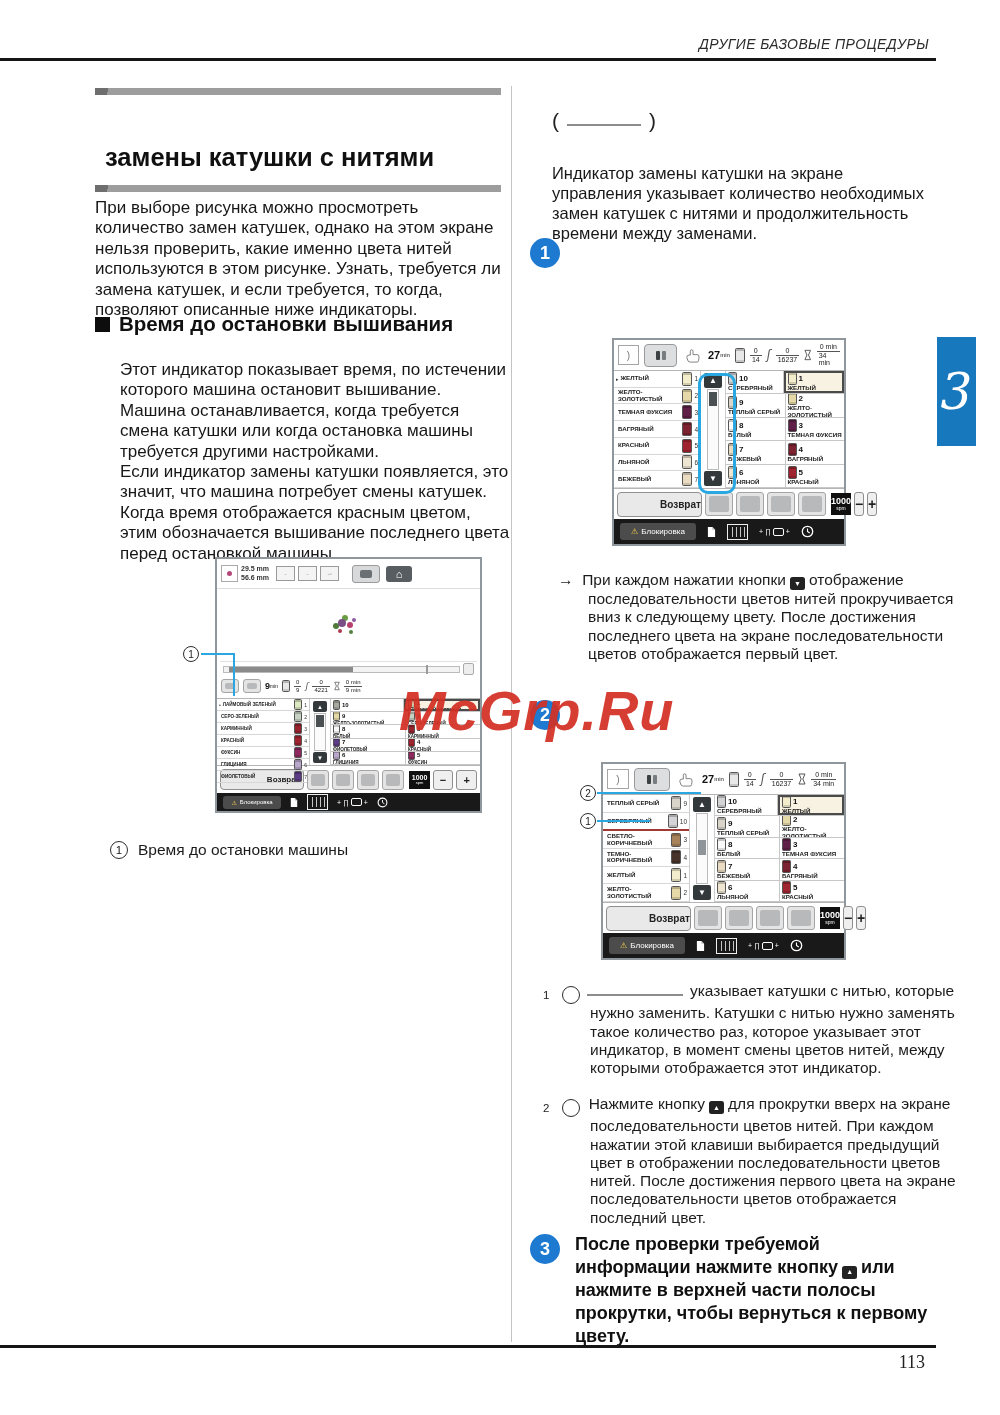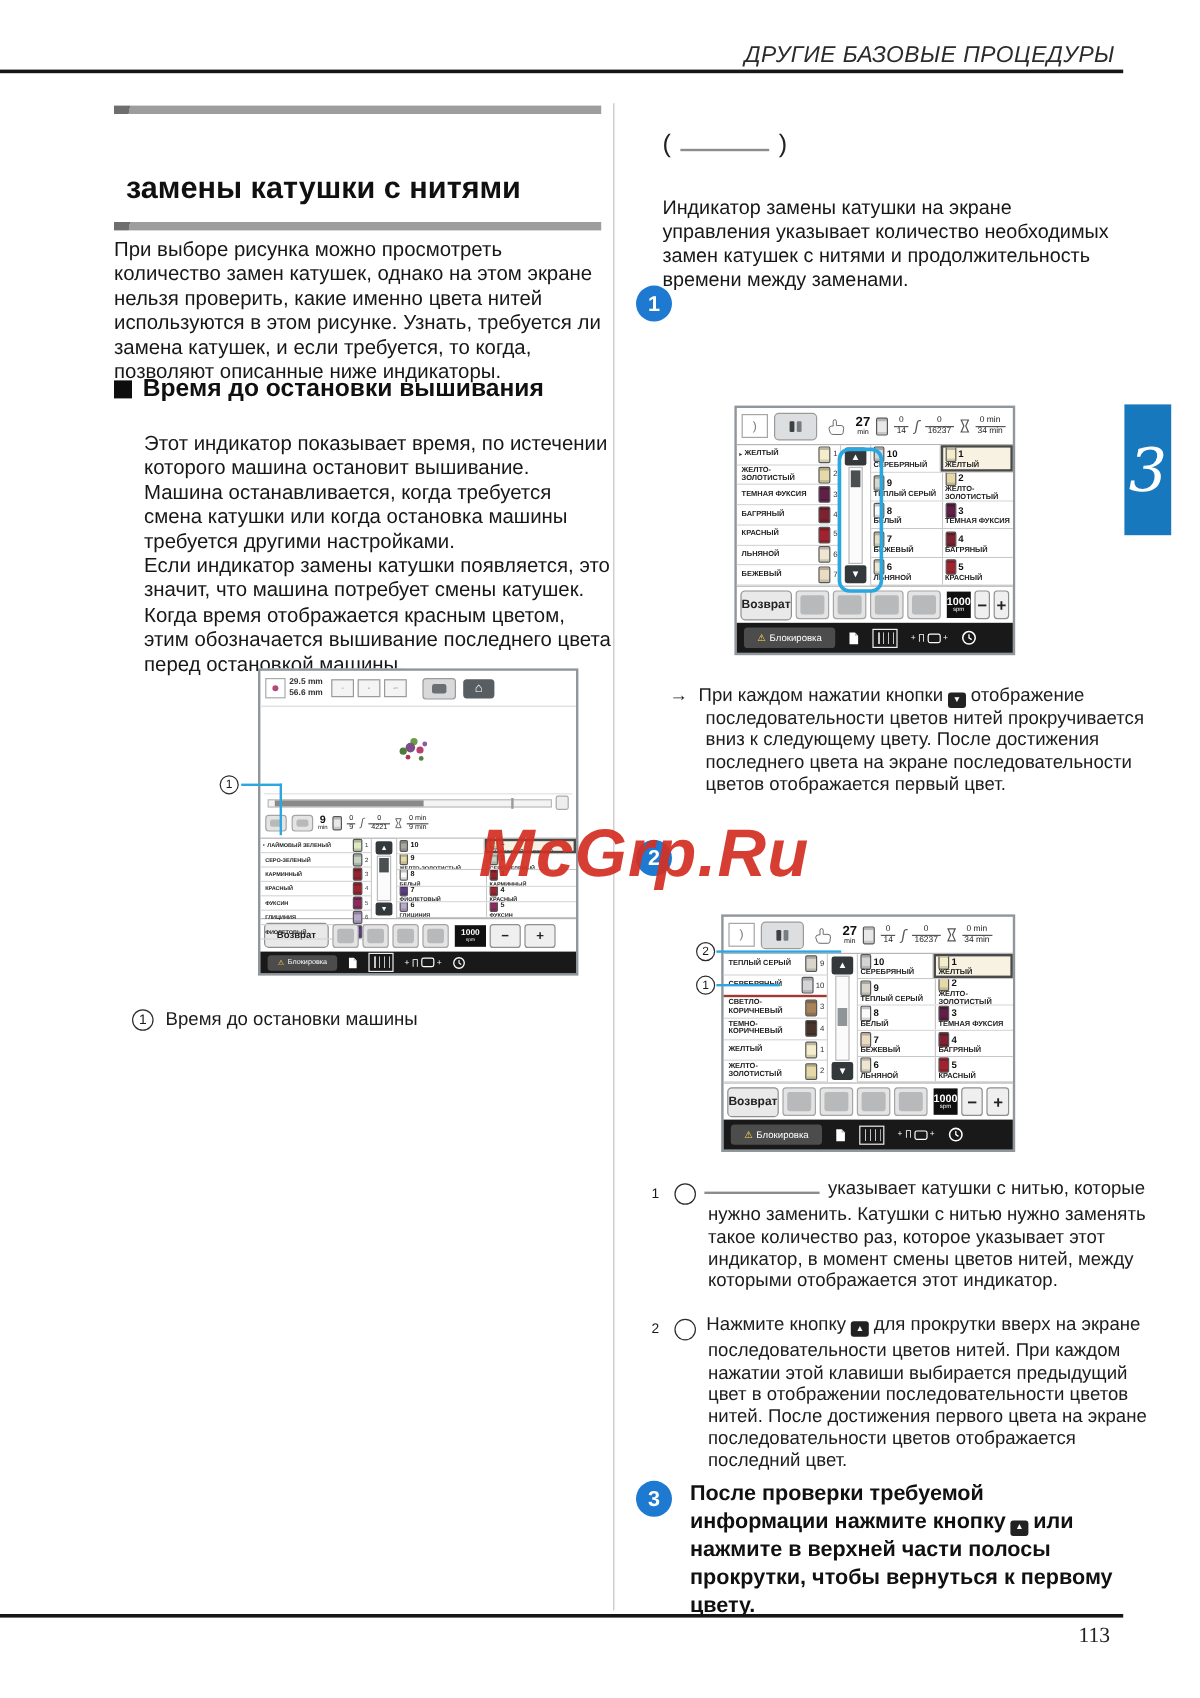--- a/index.html
+++ b/index.html
@@ -1,20 +1,20 @@
 <!DOCTYPE html>
 <html><head>
 <meta charset="utf-8">
 <style>
   html,body{margin:0;padding:0;background:#fff;}
   .page{position:relative;width:1000px;height:1415px;background:#fff;overflow:hidden;
         font-family:"Liberation Sans",sans-serif;color:#1a1a1a;}
 
   
-  .hdr{position:absolute;top:36px;left:0;width:929px;text-align:right;font-size:19px;
+  .hdr{position:absolute;top:36px;left:0;width:929px;text-align:right;font-size:14px;
        font-style:italic;letter-spacing:.4px;color:#2b2b2b;}
   .rule{position:absolute;left:0;width:936px;height:3px;background:#161616;}
   .rule.top{top:58px;}
   .rule.bot{top:1345px;}
   .divider{position:absolute;left:511px;top:86px;width:1px;height:1256px;background:#c4c4c4;}
   .pagenum{position:absolute;left:845px;top:1352px;width:80px;text-align:right;
            font-family:"Liberation Serif",serif;font-size:18px;color:#222;}
   .chaptab{position:absolute;left:937px;top:337px;width:39px;height:109px;background:#1878be;
            display:flex;align-items:center;justify-content:center;}
   .chaptab span{font-family:"DejaVu Serif",serif;font-style:italic;font-size:50px;color:#fff;line-height:1;}
@@ -99,21 +99,21 @@
   .ptrack{flex:1;height:5px;border:1px solid #bbb;background:#f3f3f3;position:relative;}
   .pfill{position:absolute;left:2%;top:0;height:100%;width:53%;background:#8a8a8a;}
   .ptick{position:absolute;left:86%;top:-2px;width:2px;height:9px;background:#9a9a9a;}
   .pbox{width:9px;height:10px;border:1px solid #aaa;background:#eee;border-radius:2px;}
 
   .statrow{display:flex;align-items:center;padding:0 4px;}
   .s1 .statrow{height:24px;font-size:6px;gap:4px;}
   .rscr .statrow{height:30px;font-size:7px;gap:5px;border-bottom:0;}
   .frac{display:inline-flex;flex-direction:column;align-items:center;line-height:1.1;color:#222;}
   .frac .bot{border-top:1px solid #555;padding:0 2px;}
-  .timeblk{display:flex;flex-direction:column;align-items:center;font-weight:bold;line-height:1;color:#111;}
+  .timeblk{display:flex;flex-direction:row;align-items:center;font-weight:bold;line-height:1;color:#111;}
   .s1 .timeblk .v{font-size:9px;}  .s1 .timeblk .u{font-size:5px;font-weight:normal;}
   .rscr .timeblk .v{font-size:11px;} .rscr .timeblk .u{font-size:6px;font-weight:normal;}
   .spoolchip{border:1px solid #555;border-radius:1.5px;background:#e8e8e8;flex:0 0 auto;
              box-shadow:inset 0 2px 0 rgba(0,0,0,.22),inset 0 -2px 0 rgba(0,0,0,.14);}
   .s1 .spoolchip{width:6px;height:10px;}
   .rscr .spoolchip{width:8px;height:13px;}
   .ndl{font-family:"DejaVu Sans",sans-serif;font-style:italic;color:#555;}
   .s1 .ndl{font-size:9px;} .rscr .ndl{font-size:12px;}
   .parenchip{width:20px;height:18px;border:1px solid #a5a5a5;background:#fff;color:#777;font-size:10px;
              display:flex;align-items:center;justify-content:center;}
@@ -165,21 +165,21 @@
   .tcell .nm{font-weight:bold;color:#222;}
   .s1 .tcell .nm{font-size:4.6px;line-height:1.1;} .rscr .tcell .nm{font-size:6.2px;line-height:1.1;}
   .tcell.hl{border:2px solid #4a4a4a;background:#f7f2e2;}
   .tspool{border:1px solid #555;border-radius:1.5px;flex:0 0 auto;
           box-shadow:inset 0 2px 0 rgba(0,0,0,.22),inset 0 -2px 0 rgba(0,0,0,.14);}
   .s1 .tspool{width:5px;height:8px;} .rscr .tspool{width:7px;height:11px;}
 
   .btnrow{display:flex;align-items:center;gap:3px;padding:0 3px;border-top:1px solid #b5b5b5;}
   .s1 .btnrow{height:27px;} .rscr .btnrow{height:30px;}
   .retbtn{background:#e9e9e9;border:1px solid #8f8f8f;border-radius:4px;font-weight:bold;
-          display:flex;align-items:center;justify-content:center;color:#222;}
+          display:flex;align-items:center;justify-content:center;color:#222;padding-left:42px;}
   .s1 .retbtn{width:52px;height:19px;font-size:8px;}
   .rscr .retbtn{width:58px;height:23px;font-size:10px;}
   .ibtn{background:#e4e4e4;border:1px solid #a5a5a5;border-radius:3px;position:relative;flex:0 0 auto;}
   .ibtn::after{content:"";position:absolute;inset:3px;background:rgba(90,95,100,.32);border-radius:2px;}
   .s1 .ibtn{width:20px;height:18px;} .rscr .ibtn{width:26px;height:22px;}
   .ibtn.mini{width:16px;height:12px;}
   .speed{background:#101010;color:#fff;display:flex;flex-direction:column;align-items:center;
          justify-content:center;line-height:1;margin-left:2px;}
   .s1 .speed{width:26px;height:18px;} .s1 .speed .v{font-size:7px;font-weight:bold;} .s1 .speed .u{font-size:4px;}
   .rscr .speed{width:32px;height:22px;} .rscr .speed .v{font-size:9px;font-weight:bold;} .rscr .speed .u{font-size:5px;}

